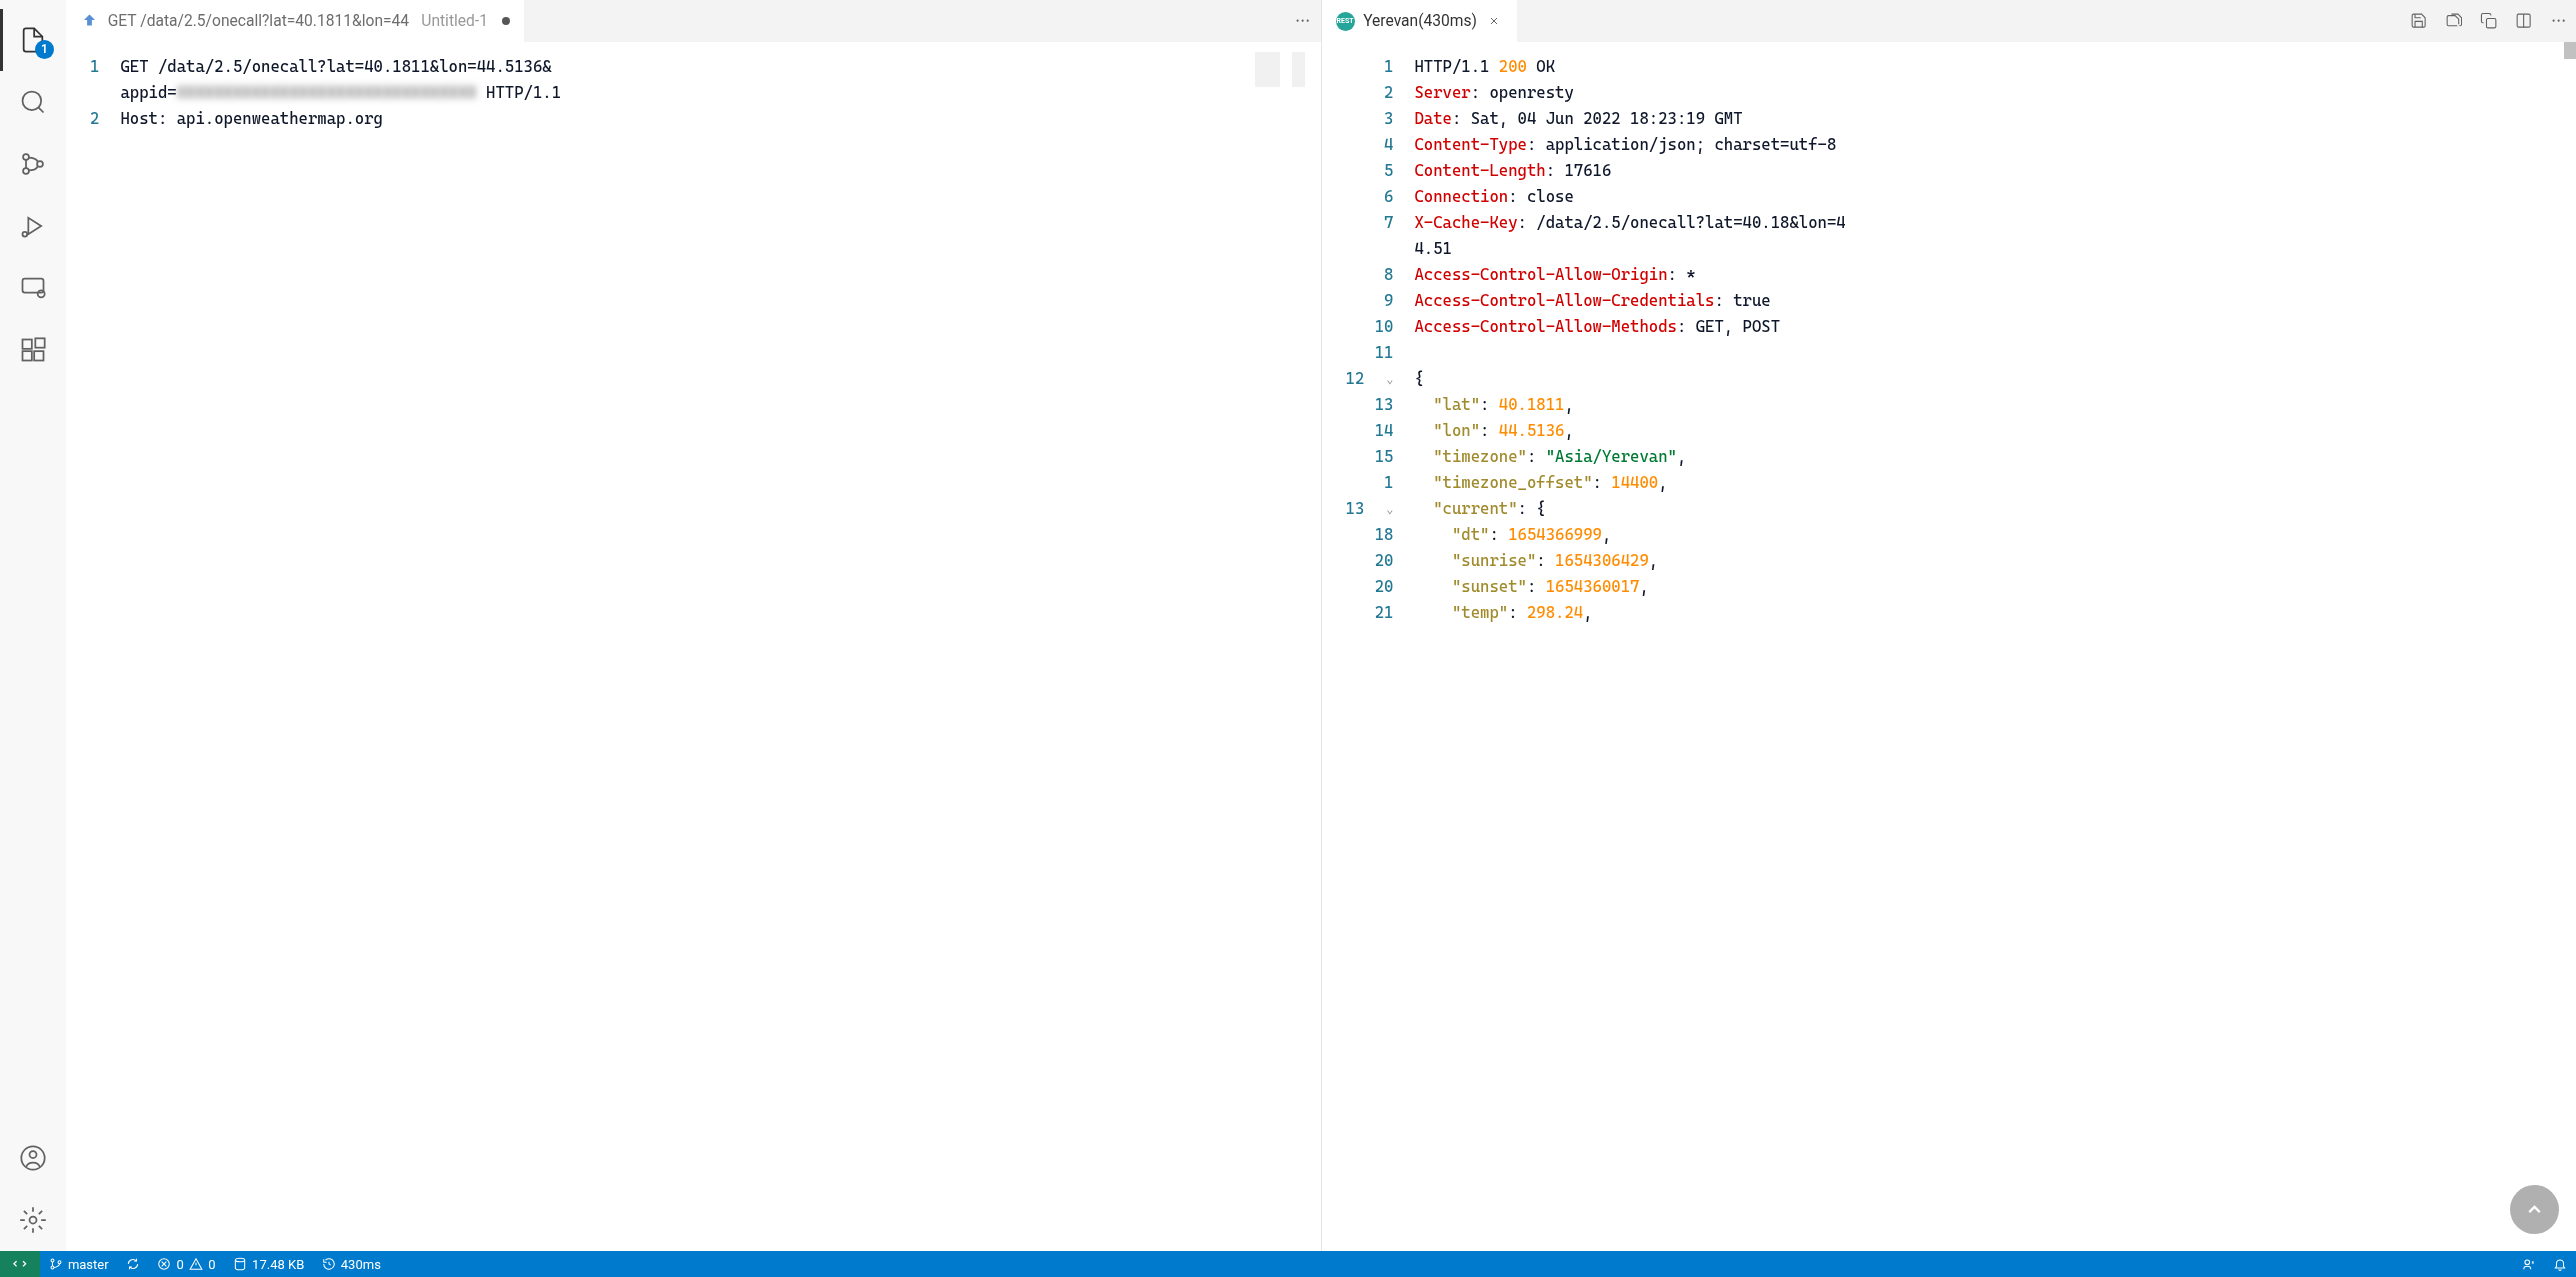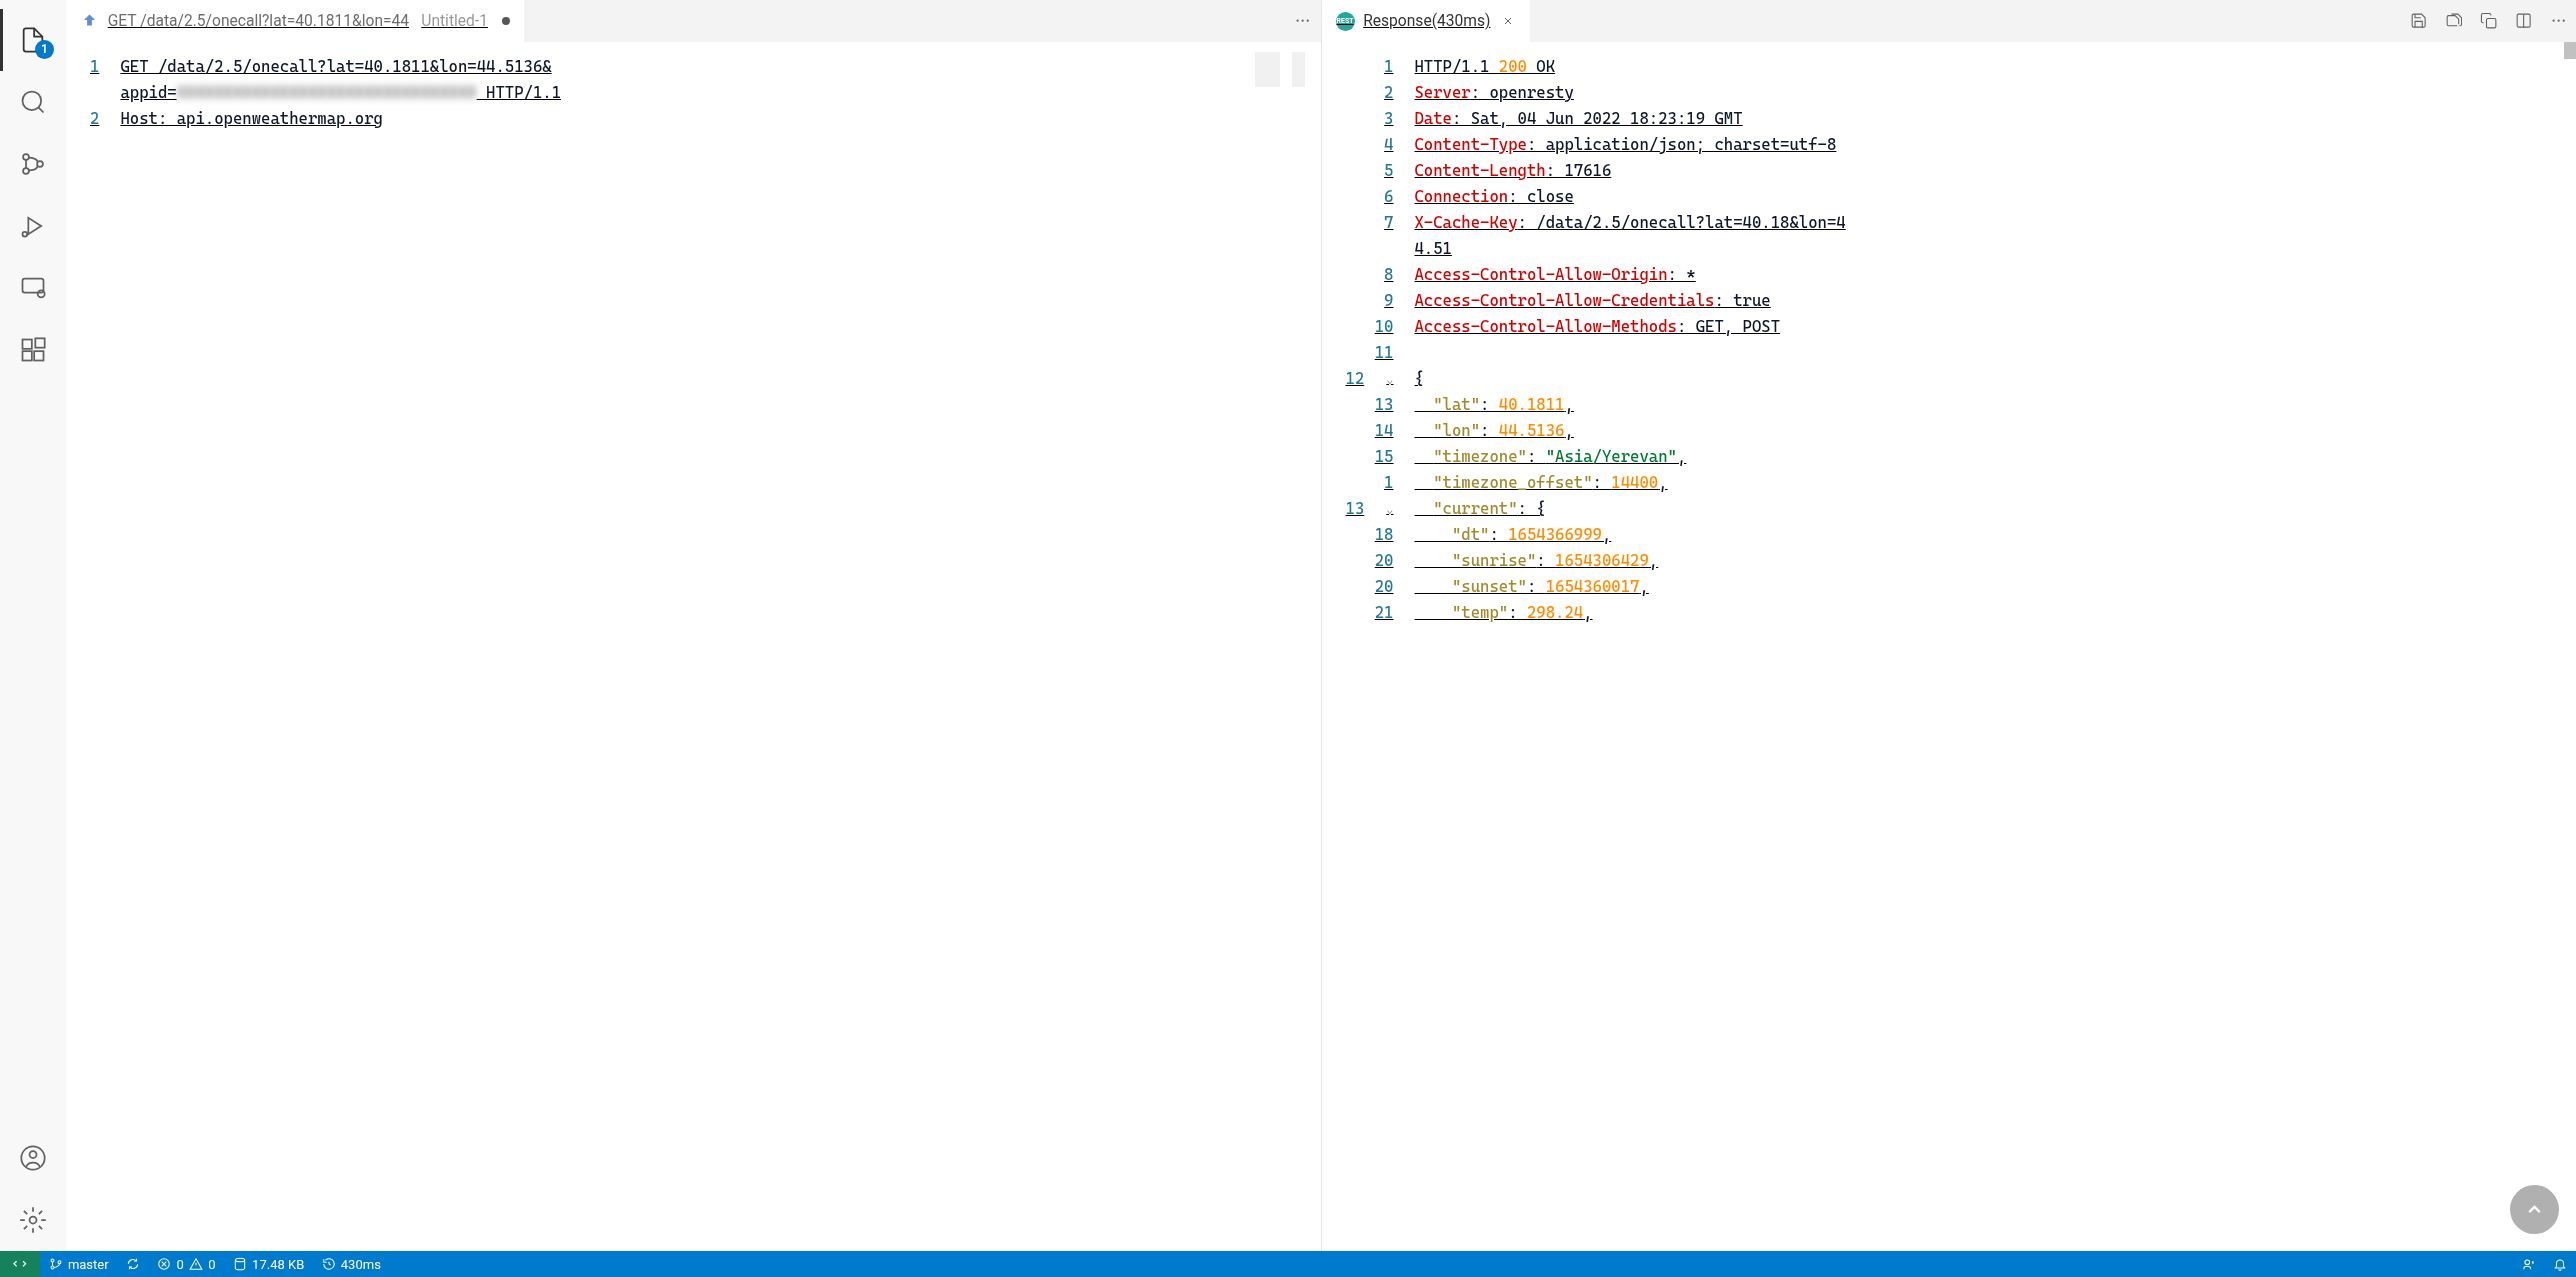--- a/index.html
+++ b/index.html
@@ -83,21 +83,20 @@
   
   .editor-area {
     flex: 1;
     display: flex;
   }
   
   .editor-pane {
     display: flex;
     flex-direction: column;
     position: relative;
-    text-decoration: underline;
   }
   
   .editor-pane.left {
     flex: 1;
     border-right: 0.9px solid #e5e5e5;
   }
   
   .editor-pane.right {
     flex: 1;
   }
@@ -414,21 +413,21 @@
 <span class="plain">appid=</span><span class="appid-blur">XXXXXXXXXXXXXXXXXXXXXXXXXXXXXXXX</span><span class="plain"> HTTP/1.1</span>
 <span class="plain">Host: api.openweathermap.org</span></div>
         <div class="minimap"></div>
       </div>
     </div>
 
     <div class="editor-pane right">
       <div class="tab-bar">
         <div class="tab">
           <span class="tab-rest-icon">REST</span>
-          <span class="tab-title dark">Response(430ms)</span>
+          <span class="tab-title dark">Yerevan(430ms)</span>
           <span class="tab-close">
             <svg viewBox="0 0 24 24" stroke="currentColor" stroke-width="2" width="12" height="12">
                 <path d="M6 6l12 12M18 6L6 18"></path>
               </svg>
           </span>
         </div>
         <div class="tab-actions-spacer"></div>
         <div class="tab-action-icon">
           <svg viewBox="0 0 24 24" stroke="currentColor" fill="none" stroke-width="1.5">
               <path d="M19 21H5a2 2 0 0 1-2-2V5a2 2 0 0 1 2-2h11l5 5v11a2 2 0 0 1-2 2z"></path>

